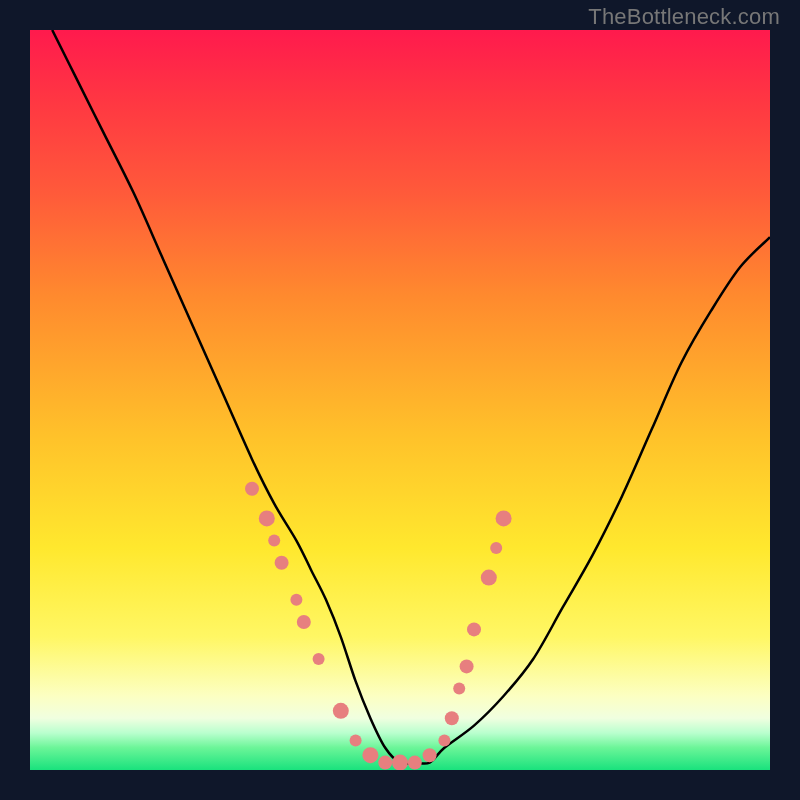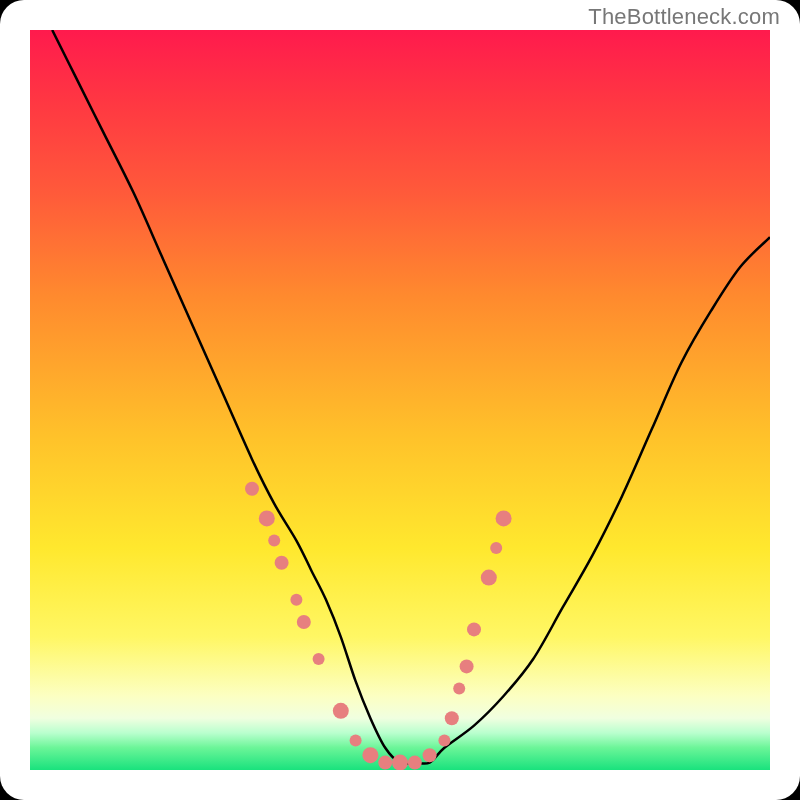--- a/index.html
+++ b/index.html
@@ -8,22 +8,21 @@
     width: 800px;
     height: 800px;
     background: #000;
     overflow: hidden;
     font-family: Arial, Helvetica, sans-serif;
   }
   .stage {
     position: relative;
     width: 800px;
     height: 800px;
-    background: #ffffff;
-    border-radius: 24px;
+    background: #0f172a;
   }
   .watermark {
     position: absolute;
     top: 4px;
     right: 20px;
     color: #777;
     font-size: 22px;
     font-weight: 500;
     letter-spacing: 0.2px;
     z-index: 5;

